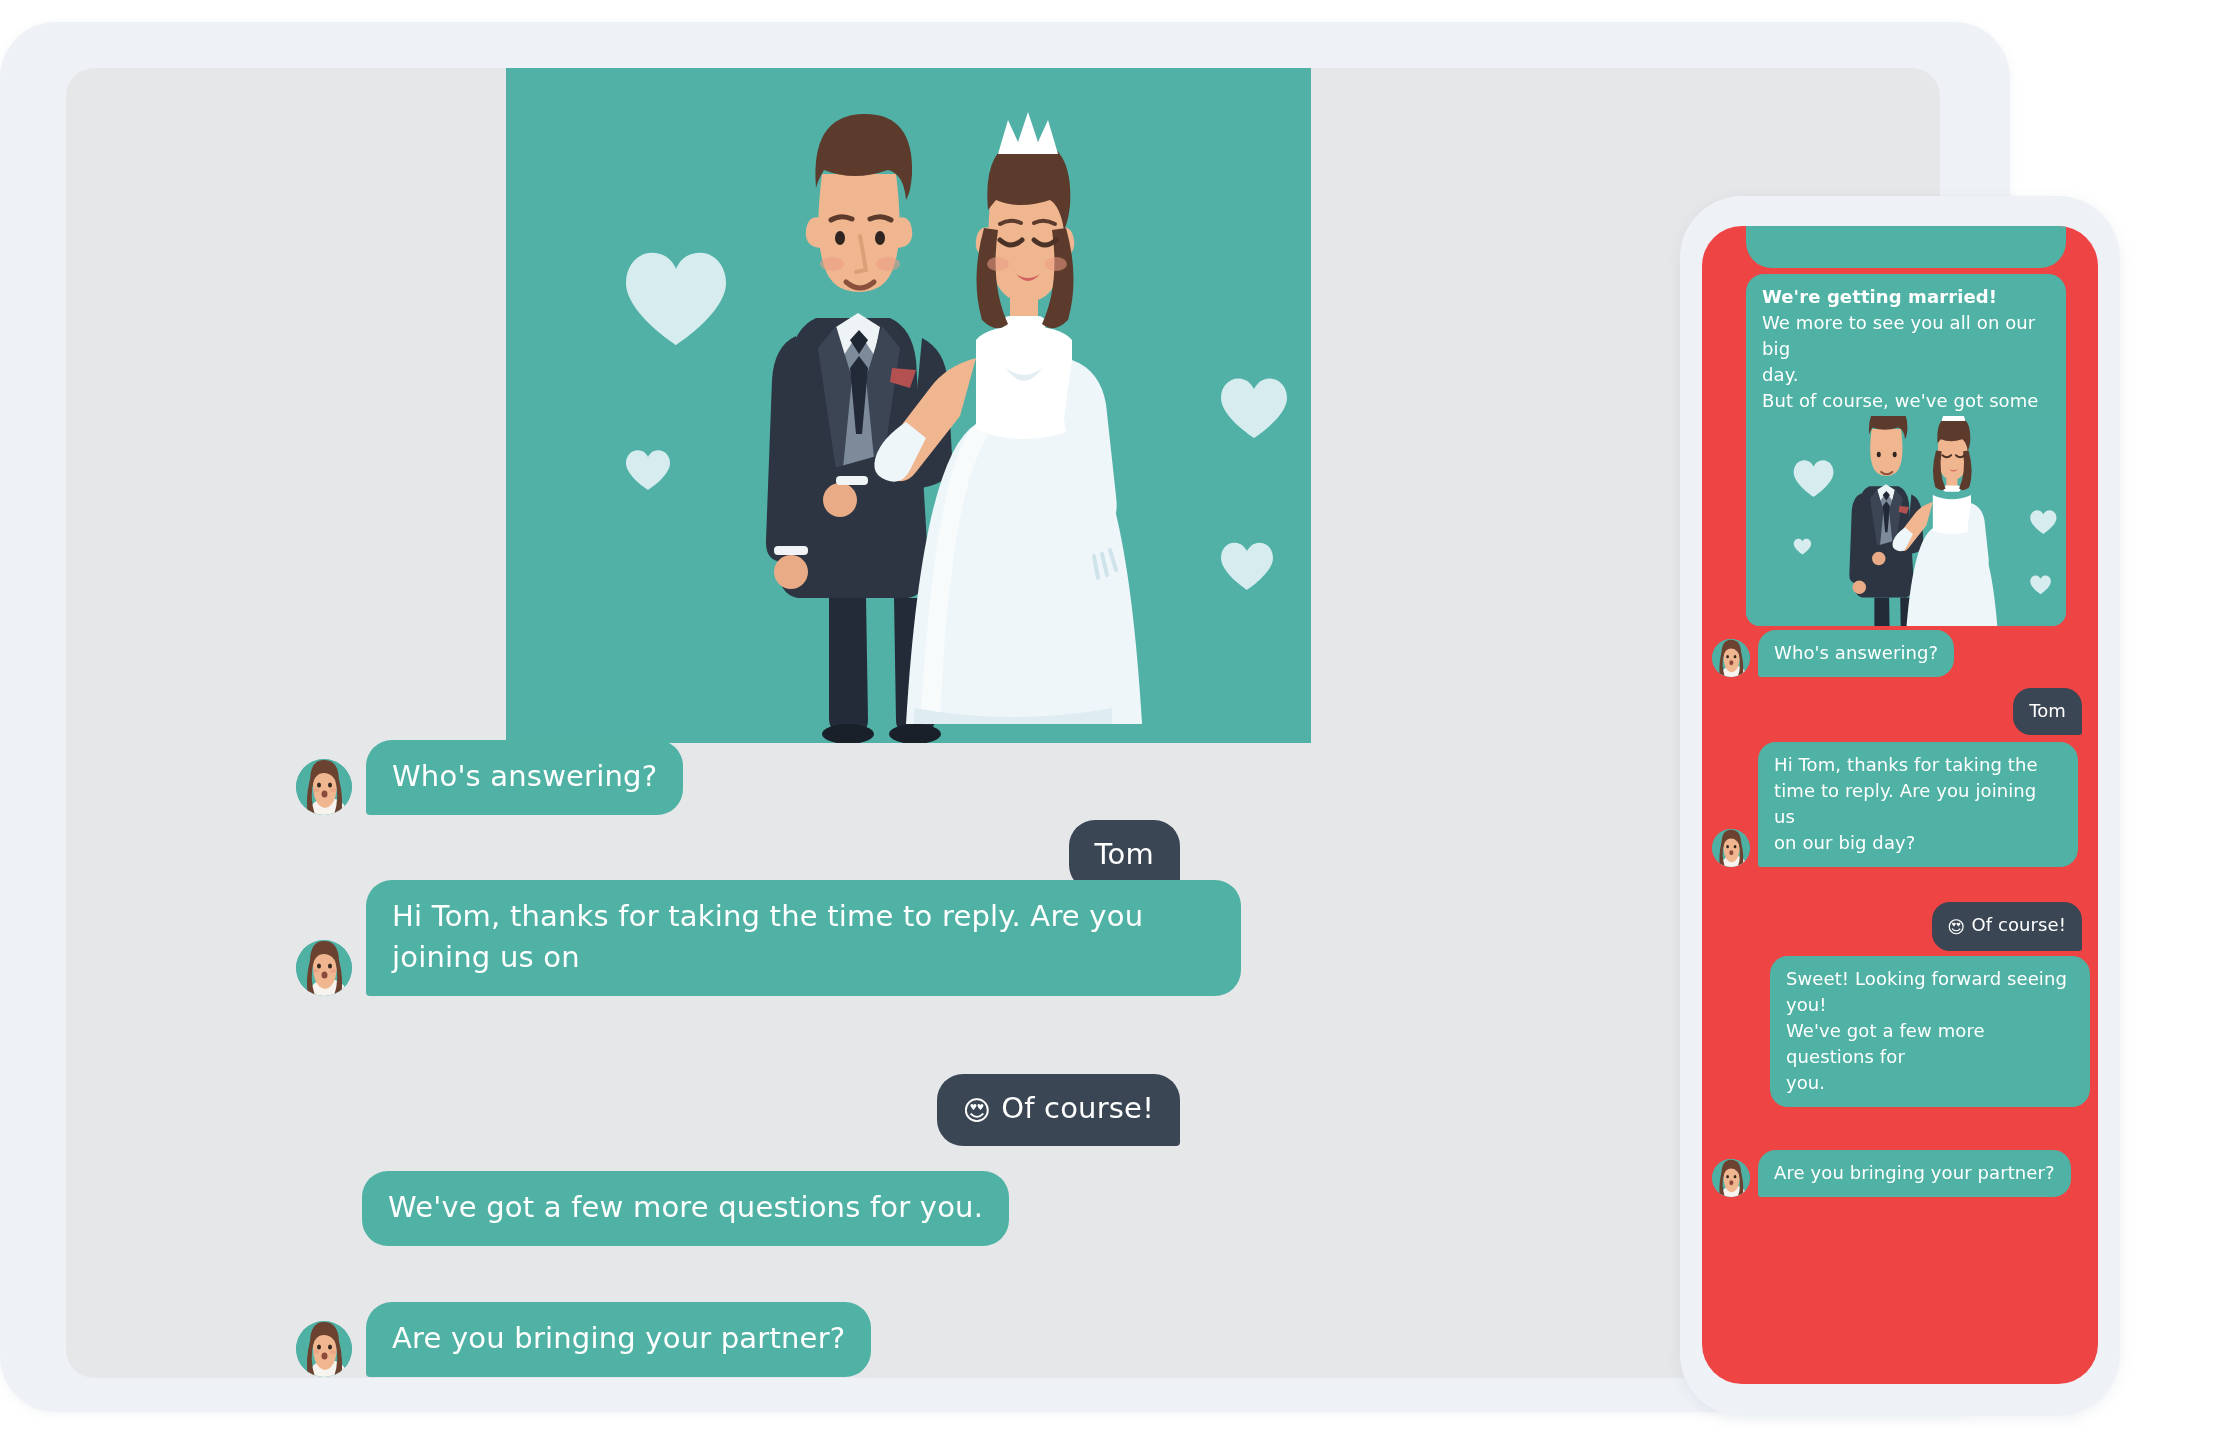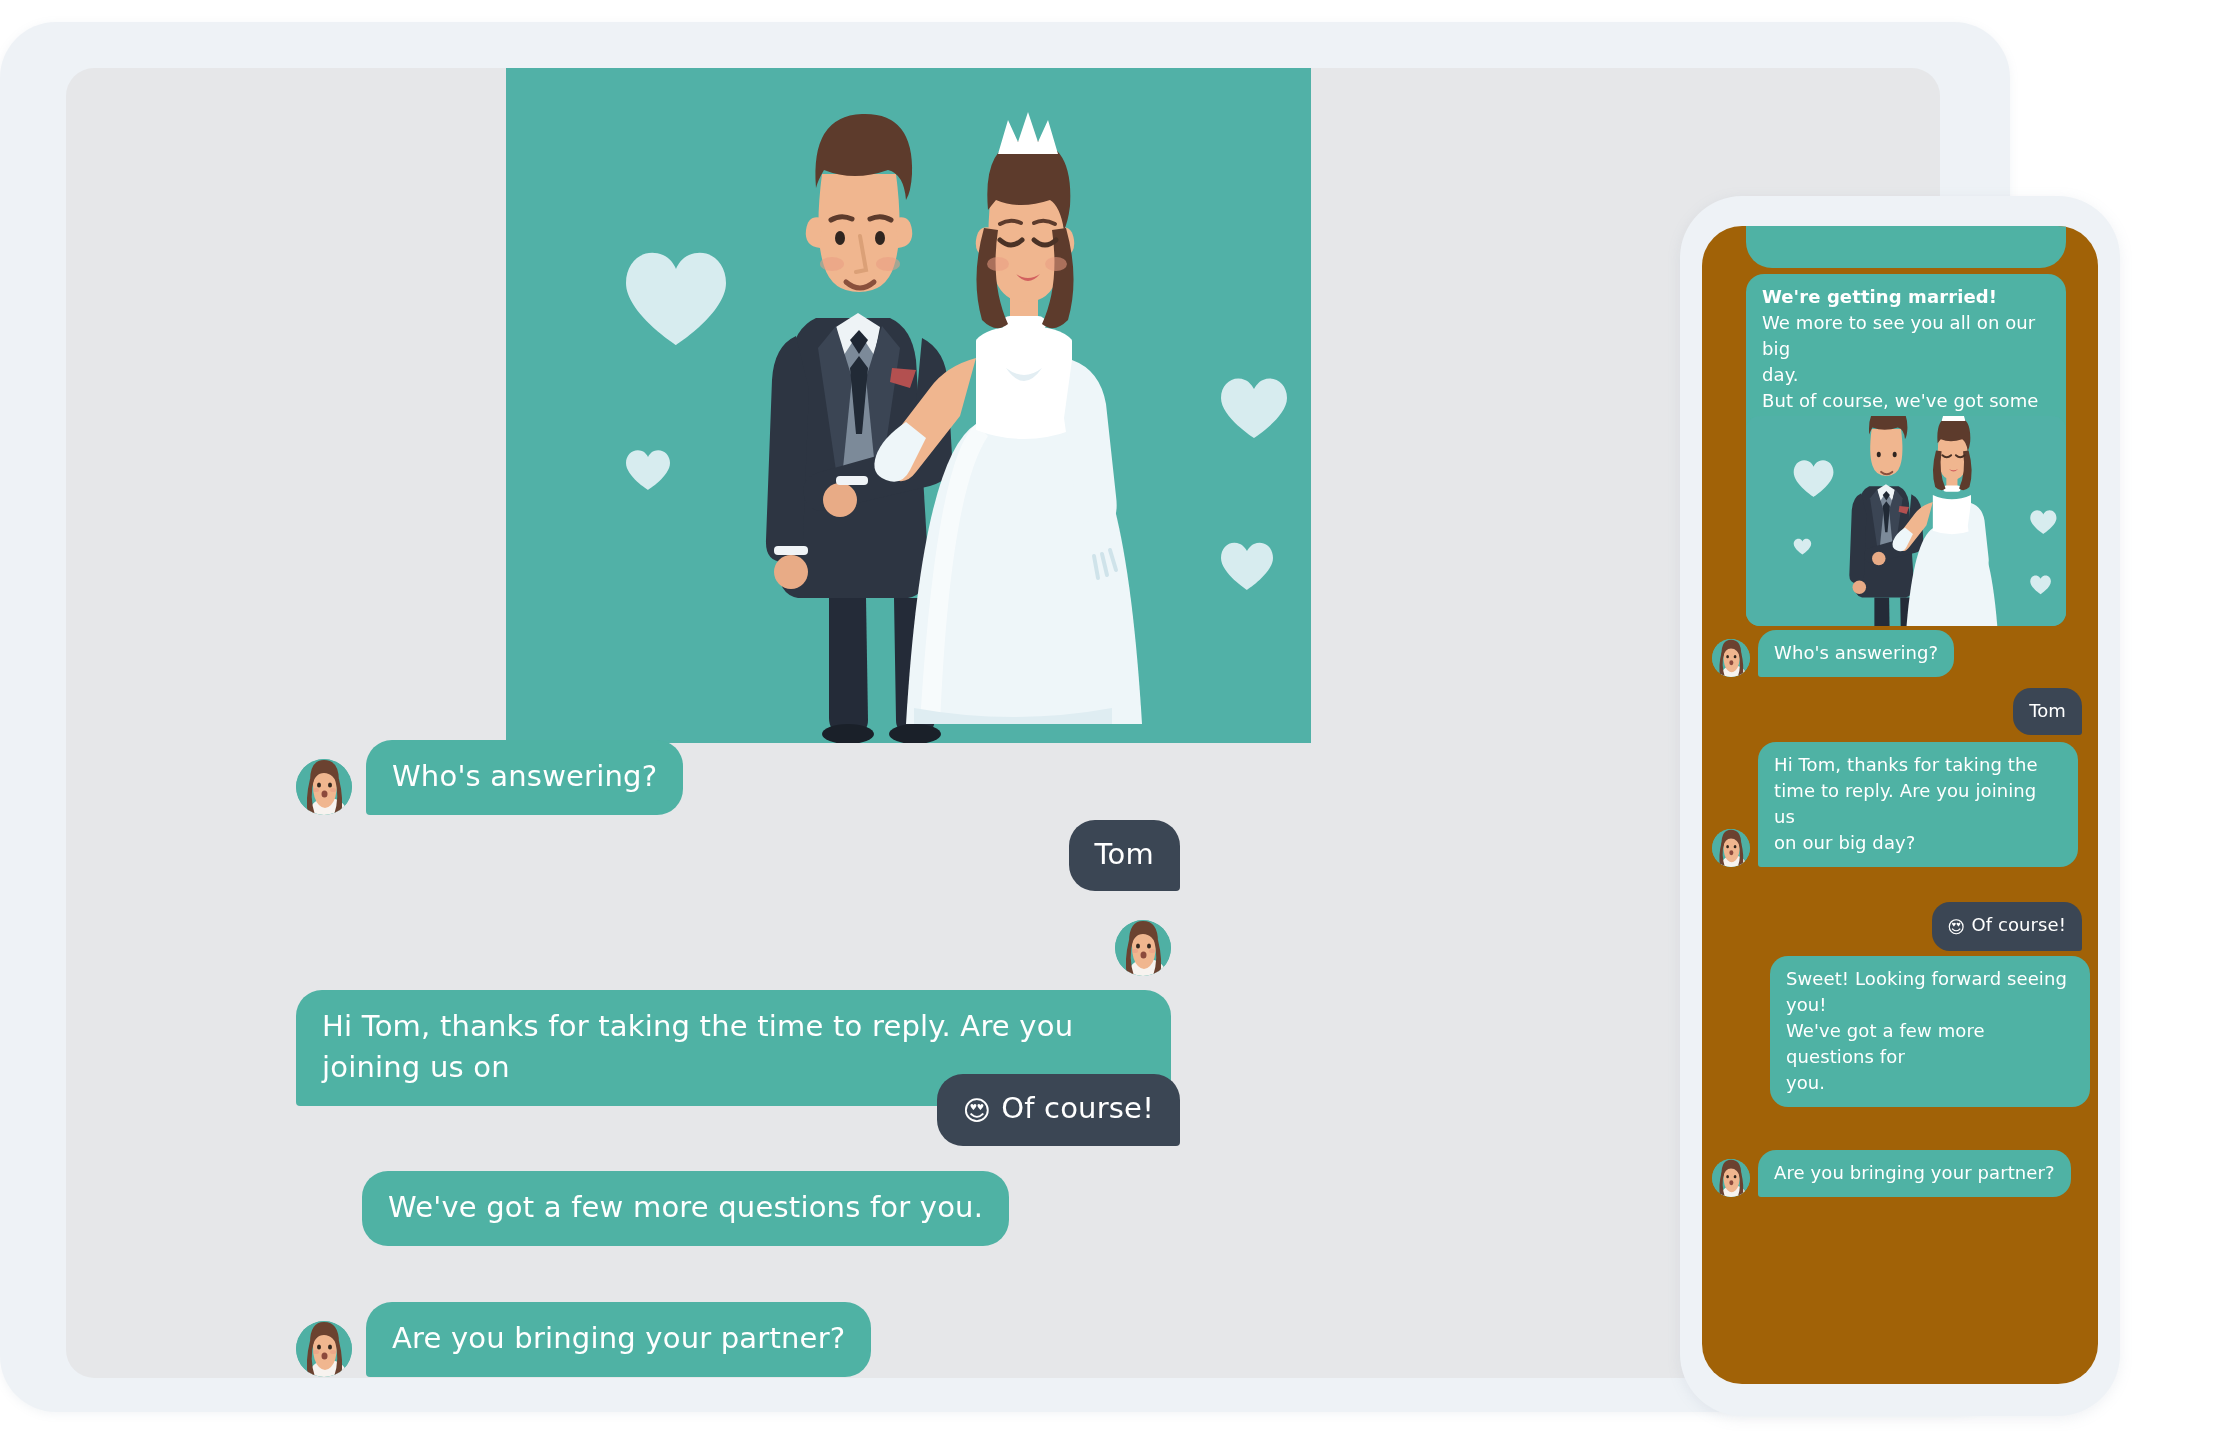--- a/index.html
+++ b/index.html
@@ -72,21 +72,21 @@
   #phone-device{
     position:absolute;left:1680px;top:196px;
     width:440px;height:1220px;
     background:#eef2f6;
     border-radius:62px;
     box-shadow:0 3px 14px rgba(130,150,170,.13);
   }
   #phone-screen{
     position:absolute;left:22px;top:30px;
     width:396px;height:1158px;
-    background:#a16207;
+    background:#ef4444;
     border-radius:40px;
     overflow:hidden;
   }
   
   #phone-peek-bubble{
     position:absolute;left:44px;top:-44px;
     width:320px;height:86px;
     background:#4fb2a4;
     border-radius:26px;
   }
@@ -246,21 +246,21 @@
         <div>Who's answering?</div>
       </div>
     </div>
 
     <div class="t-row right" style="left:0px;top:752px;width:1114px;">
       <div class="bubble out">
         <div>Tom</div>
       </div>
     </div>
 
-    <div class="t-row" style="left:230px;top:852px;flex-direction:column;">
+    <div class="t-row" style="left:230px;top:812px;">
       <div class="avatar">
         <svg viewBox="0 0 56 56">
           <circle cx="28" cy="28" r="28" fill="#4fb0a4"></circle>
           <path d="M12 56 q2-14 16-17 l0-6 8 0 0 6 q14 3 16 17 Z" fill="#f7f3ef"></path>
           <path d="M17 26 q-2-22 11-23 q13-1 13 21 q0 16 -6 22 q-6 6 -12 0 q-6-6 -6-20 Z" fill="#f0b68f"></path>
           <path d="M14 22 q0-21 14-21 q15 0 15 21 q0 3 -1 6 q-4-14 -14-14 q-9 0 -12 13 q-2-2 -2-5 Z" fill="#6b4230"></path>
           <path d="M14 20 q-5 20 -2 36 l7 0 q-6-18 -1-36 Z" fill="#6b4230"></path>
           <path d="M43 20 q5 20 2 36 l-7 0 q6-18 1-36 Z" fill="#6b4230"></path>
           <ellipse cx="23" cy="26" rx="2" ry="2.5" fill="#33271f"></ellipse>
           <ellipse cx="34" cy="26" rx="2" ry="2.5" fill="#33271f"></ellipse>

